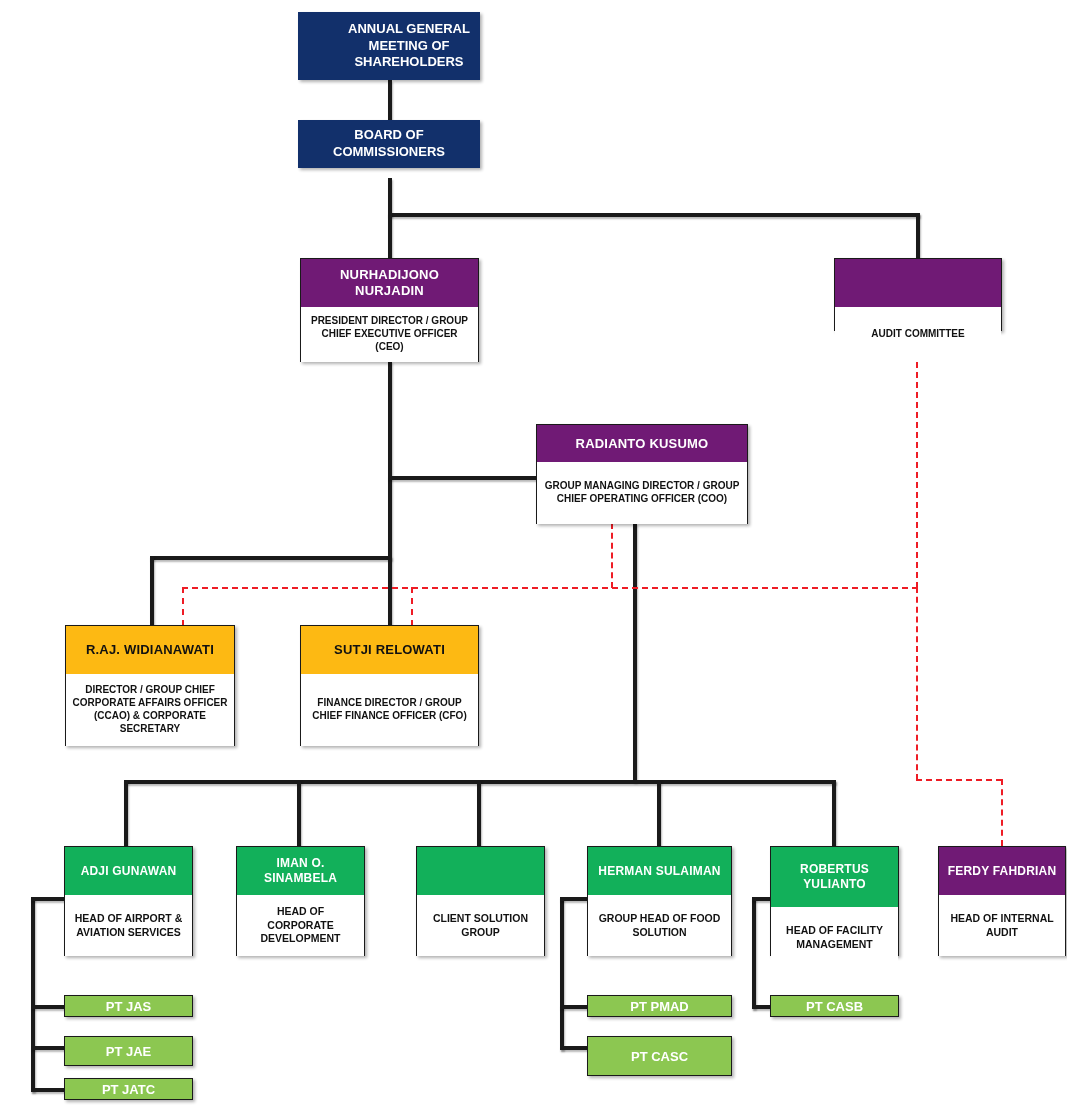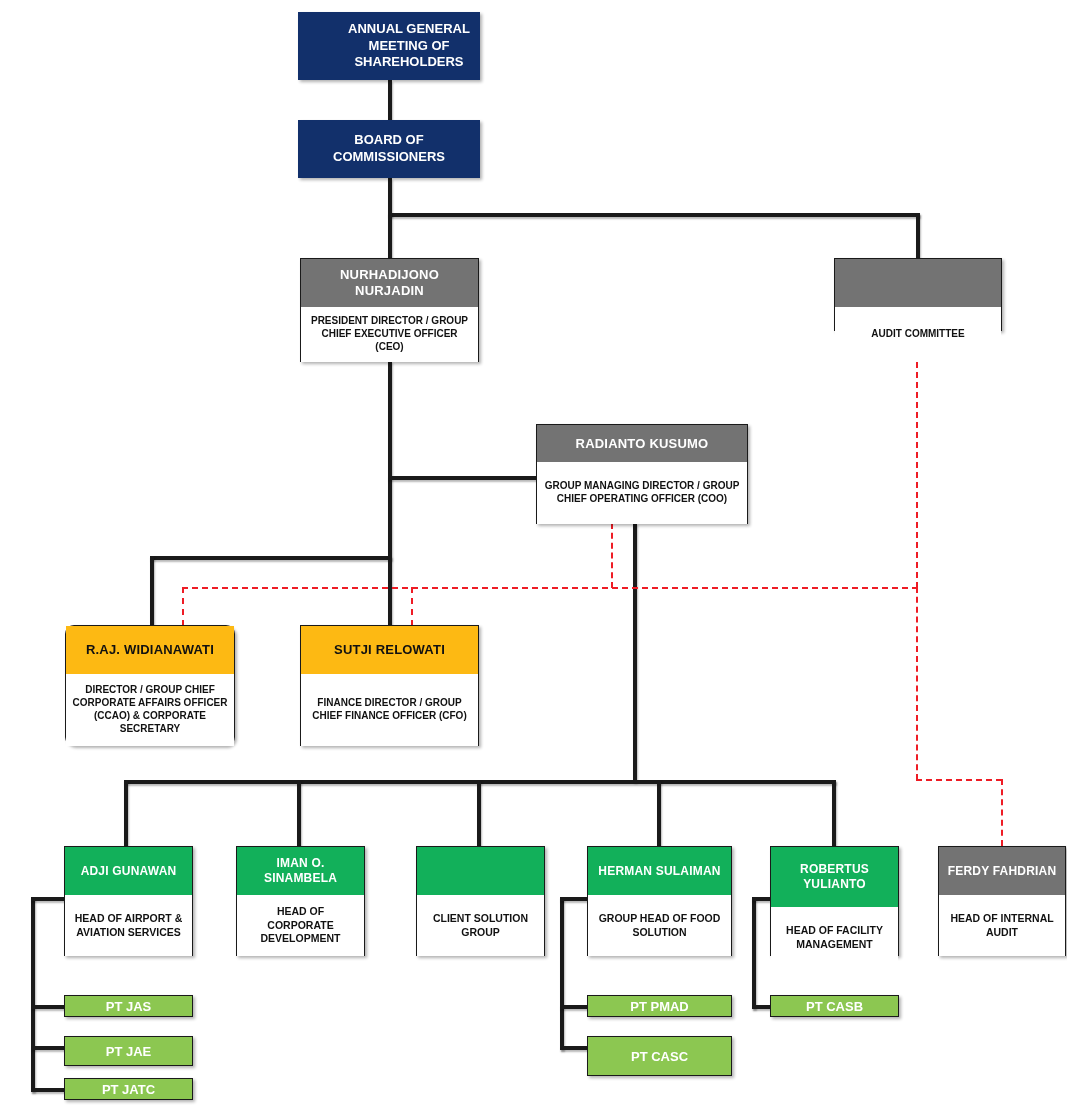--- a/index.html
+++ b/index.html
@@ -57,21 +57,21 @@
     justify-content:center;
     text-align:center;
     color:#111111;
     font-weight:bold;
     line-height:1.28;
     padding:5px 6px;
     background:#ffffff;
   }
 
   
-  .hdr.navy{background:#737373;color:#ffffff;}
+  .hdr.navy{background:#701a75;color:#ffffff;}
   .hdr.amber{background:#fdb913;color:#111111;}
   .hdr.green{background:#12b05a;color:#ffffff;}
 
   
   .simple{
     position:absolute;
     box-sizing:border-box;
     background:#12306b;
     border:1px solid #12306b;
     color:#ffffff;
@@ -160,38 +160,38 @@
   <div class="dconn v" style="left:411px;top:587px;height:39px;"></div>
 
   <div class="dconn v" style="left:611px;top:523px;height:65px;"></div>
 
   <div class="dconn v" style="left:916px;top:587px;height:193px;"></div>
   <div class="dconn h" style="left:916px;top:779px;width:86px;"></div>
   <div class="dconn v" style="left:1001px;top:779px;height:67px;"></div>
 
   <div class="simple fs13" style="left:298px;top:12px;width:182px;height:68px;padding-left:40px;">ANNUAL GENERAL MEETING OF SHAREHOLDERS</div>
 
-  <div class="simple fs13" style="left:298px;top:120px;width:182px;height:58px;">BOARD OF COMMISSIONERS</div>
+  <div class="simple fs13" style="left:298px;top:120px;width:182px;height:48px;">BOARD OF COMMISSIONERS</div>
 
   <div class="node" style="left:300px;top:258px;width:179px;height:104px;">
     <div class="hdr navy fs13" style="height:48px;">NURHADIJONO NURJADIN</div>
     <div class="body fs11" style="height:55px;">PRESIDENT DIRECTOR / GROUP CHIEF EXECUTIVE OFFICER (CEO)</div>
   </div>
 
   <div class="node" style="left:834px;top:258px;width:168px;height:73px;">
     <div class="hdr navy fs13" style="height:48px;"></div>
     <div class="body fs11" style="height:55px;">AUDIT COMMITTEE</div>
   </div>
 
   <div class="node" style="left:536px;top:424px;width:212px;height:100px;">
     <div class="hdr navy fs13" style="height:37px;">RADIANTO KUSUMO</div>
     <div class="body fs11" style="height:62px;">GROUP MANAGING DIRECTOR / GROUP CHIEF OPERATING OFFICER (COO)</div>
   </div>
 
-  <div class="node" style="left:65px;top:625px;width:170px;height:121px;border-radius:9px;">
+  <div class="node" style="left:65px;top:625px;width:170px;height:121px;">
     <div class="hdr amber fs13" style="height:48px;">R.AJ. WIDIANAWATI</div>
     <div class="body fs11" style="height:72px;">DIRECTOR / GROUP CHIEF CORPORATE AFFAIRS OFFICER (CCAO) &amp; CORPORATE SECRETARY</div>
   </div>
 
   <div class="node" style="left:300px;top:625px;width:179px;height:121px;">
     <div class="hdr amber fs13" style="height:48px;">SUTJI RELOWATI</div>
     <div class="body fs11" style="height:72px;">FINANCE DIRECTOR / GROUP CHIEF FINANCE OFFICER (CFO)</div>
   </div>
 
   <div class="node" style="left:64px;top:846px;width:129px;height:110px;">

